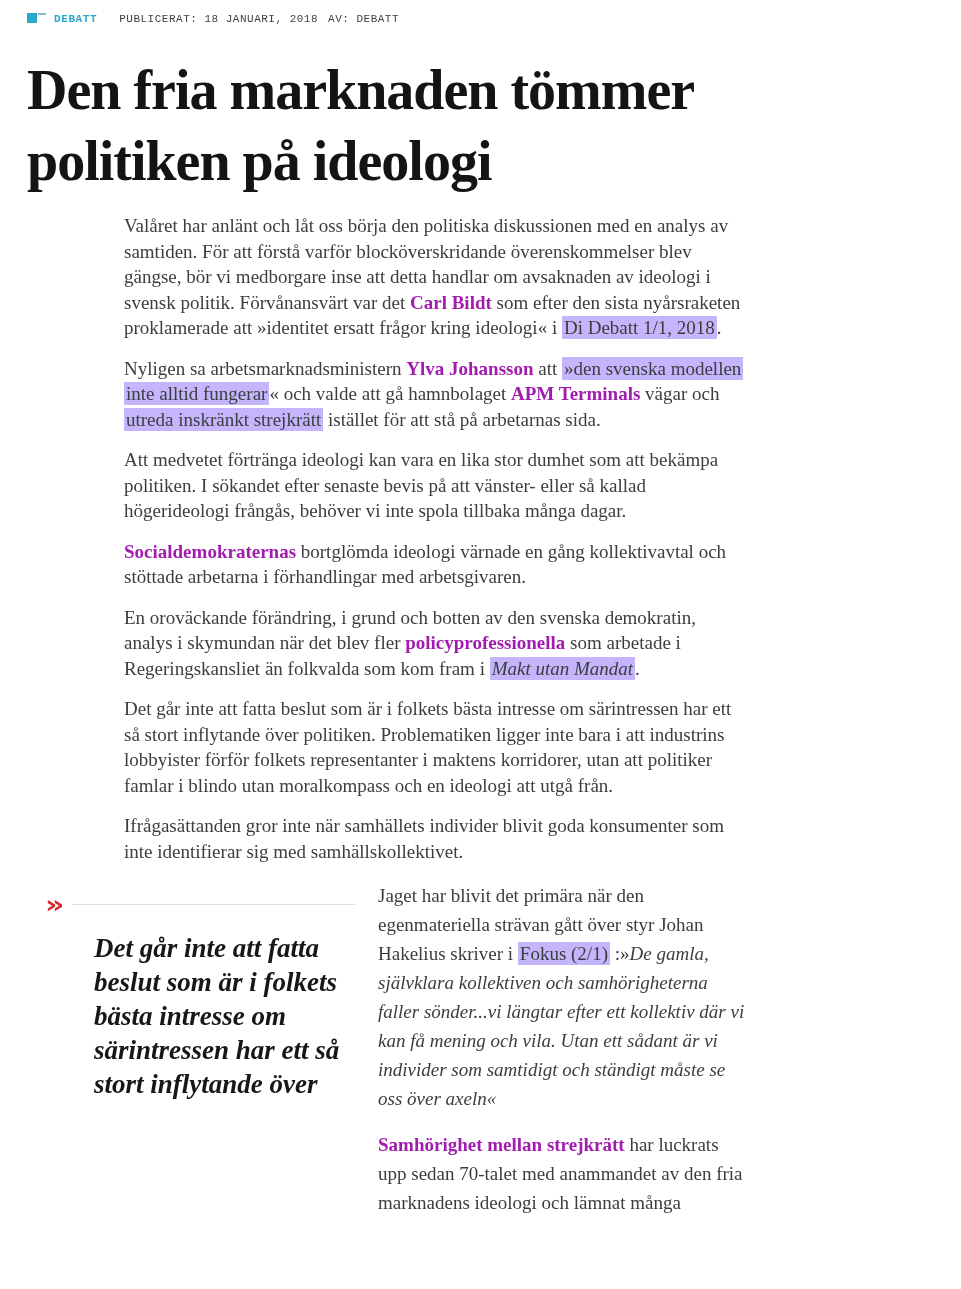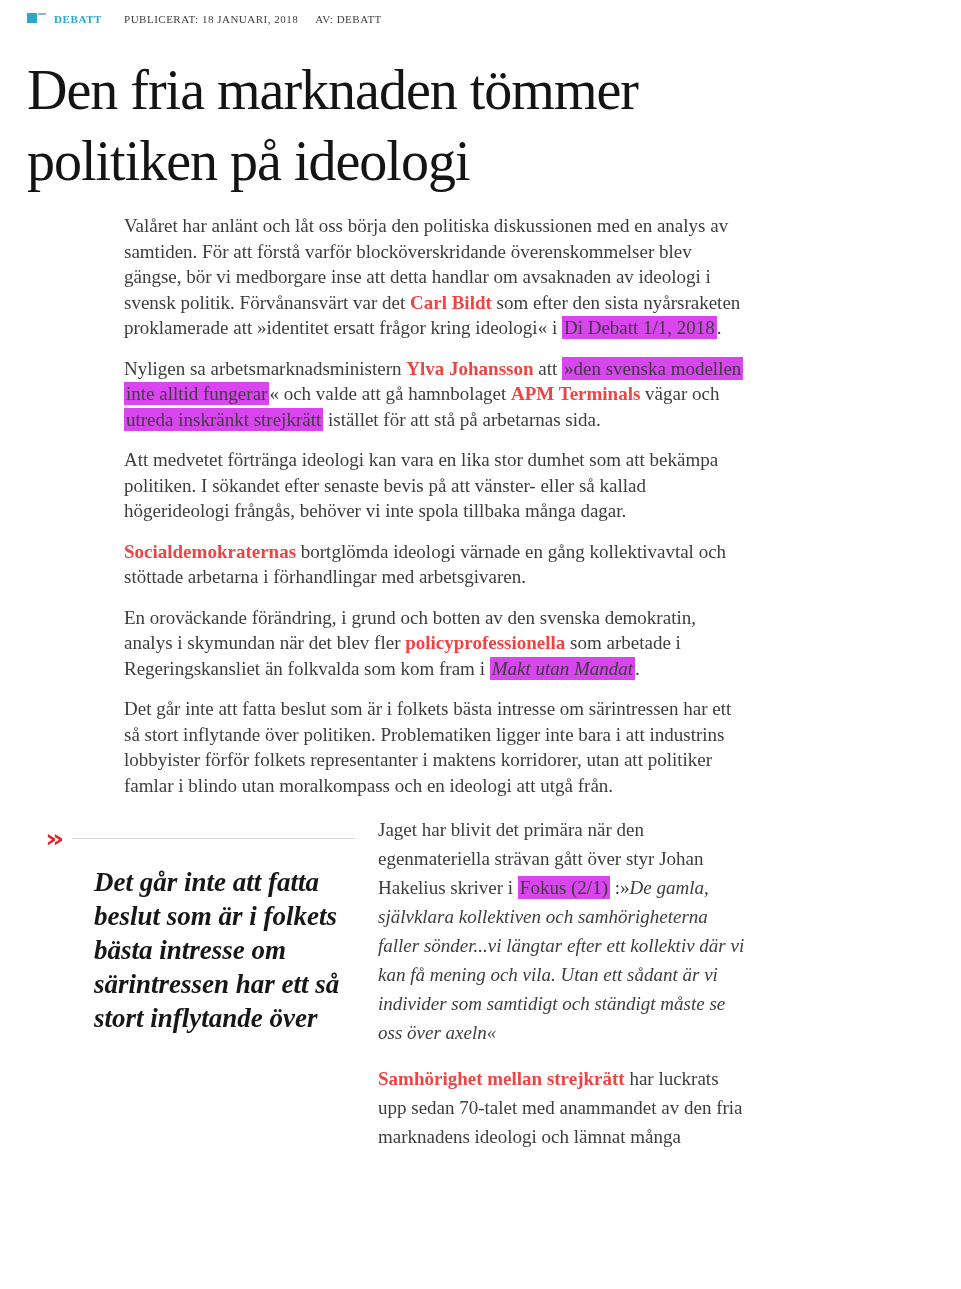--- a/index.html
+++ b/index.html
@@ -10,36 +10,36 @@
     font-family: "Liberation Serif", serif;
     color: #3d3d3d;
     position: relative;
   }
   .page { width: 961px; height: 1289px; overflow: hidden; }
 
   
   .meta-header {
     display: flex; align-items: flex-start;
     padding: 13px 0 0 27px;
-    font-family: Liberation Serif, serif;
+    font-family: Liberation Mono, monospace;
     font-size: 11px; letter-spacing: .5px;
     color: #3f3f3f;
   }
   .sq { width: 10px; height: 10px; background: #2BA7C9; display: inline-block; flex: 0 0 auto; }
   .sq-dash { width: 8px; height: 2px; background: #8fb9c6; display: inline-block; margin-left: 1px; flex: 0 0 auto; }
   .cat { color: #2BA7C9; font-weight: bold; margin-left: 8px; text-decoration: none; letter-spacing: .6px; }
   .meta-item { margin-left: 22px; }
-  .meta-item.author { margin-left: 17px; }
+  .meta-item.author { margin-left: 10px; }
 
   
   h1.headline {
     margin: 30px 27px 0 27px;
     width: 800px;
     font-family: "Liberation Serif", serif;
-    font-weight: 400;
+    font-weight: 700;
     font-size: 56px;
     line-height: 1.26;
     letter-spacing: -1px;
     color: #141414;
   }
 
   
   .lead-row { display: flex; margin-top: 36px; }
   .lead-marker { width: 97px; flex: 0 0 auto; display: flex; align-items: center; padding-left: 27px; height: 18px; }
   .lead-marker .line { flex: 1; height: 1px; background: #cfcfcf; margin-left: 3px; }
@@ -50,23 +50,23 @@
     color: #1e1e1e;
   }
 
   
   .body-col { margin: 17px 0 0 124px; width: 624px; }
   .body-col p, .right-col p {
     font-size: 19px; line-height: 25.5px;
     color: #3d3d3d;
     margin: 0 0 15px 0;
   }
-  .b { font-weight: 700; color: #ef4444; }
+  .b { font-weight: 700; color: #a21caf; }
   .i { font-style: italic; text-align: right; }
-  .hl { background: #d946ef; padding: 1px 2px; box-decoration-break: clone; -webkit-box-decoration-break: clone; }
+  .hl { background: #c4b5fd; padding: 1px 2px; box-decoration-break: clone; -webkit-box-decoration-break: clone; }
 
   
   .bottom { display: flex; margin-top: 3px; }
   .pullquote { margin-left: 45px; width: 310px; flex: 0 0 auto; }
   .pq-head { display: flex; align-items: center; margin-top: 12px; height: 26px; }
   .pq-mark {
     font-family: "DejaVu Sans", sans-serif;
     font-weight: bold; font-size: 30px; line-height: 22px;
     color: #D9272E;
     transform: scaleY(0.85);
@@ -98,20 +98,21 @@
   <h1 class="headline">Den fria marknaden tömmer politiken på ideologi</h1>
 
 
   <div class="body-col">
       <p><span>Valåret har anlänt och låt oss börja den politiska diskussionen med en analys av samtiden. För att förstå varför blocköverskridande överenskommelser blev gängse, bör vi medborgare inse att detta handlar om avsaknaden av ideologi i svensk politik. Förvånansvärt var det </span><span class="b">Carl Bildt</span><span> som efter den sista nyårsraketen proklamerade att »identitet ersatt frågor kring ideologi« i </span><span class="hl">Di Debatt 1/1, 2018</span><span>.</span></p>
       <p><span>Nyligen sa arbetsmarknadsministern </span><span class="b">Ylva Johansson</span><span> att </span><span class="hl">»den svenska modellen inte alltid fungerar</span><span>« och valde att gå hamnbolaget </span><span class="b">APM Terminals</span><span> vägar och </span><span class="hl">utreda inskränkt strejkrätt</span><span> istället för att stå på arbetarnas sida.</span></p>
       <p><span>Att medvetet förtränga ideologi kan vara en lika stor dumhet som att bekämpa politiken. I sökandet efter senaste bevis på att vänster- eller så kallad högerideologi frångås, behöver vi inte spola tillbaka många dagar.</span></p>
       <p><span class="b">Socialdemokraternas</span><span> bortglömda ideologi värnade en gång kollektivavtal och stöttade arbetarna i förhandlingar med arbetsgivaren.</span></p>
       <p><span>En oroväckande förändring, i grund och botten av den svenska demokratin, analys i skymundan när det blev fler </span><span class="b">policyprofessionella</span><span> som arbetade i Regeringskansliet än folkvalda som kom fram i </span><span class="i hl">Makt utan Mandat</span><span>.</span></p>
       <p><span>Det går inte att fatta beslut som är i folkets bästa intresse om särintressen har ett så stort inflytande över politiken. Problematiken ligger inte bara i att industrins lobbyister förför folkets representanter i maktens korridorer, utan att politiker famlar i blindo utan moralkompass och en ideologi att utgå från.</span></p>
+      <p><span>Ifrågasättanden gror inte när samhällets individer blivit goda konsumenter som inte identifierar sig med samhällskollektivet.</span></p>
     </div>
 
   <div class="bottom">
     <aside class="pullquote">
       <div class="pq-head">
         <span class="pq-mark">»</span>
         <span class="pq-line"></span>
       </div>
       <blockquote class="pq-text">Det går inte att fatta beslut som är i folkets bästa intresse om särintressen har ett så stort inflytande över</blockquote>
     </aside>

